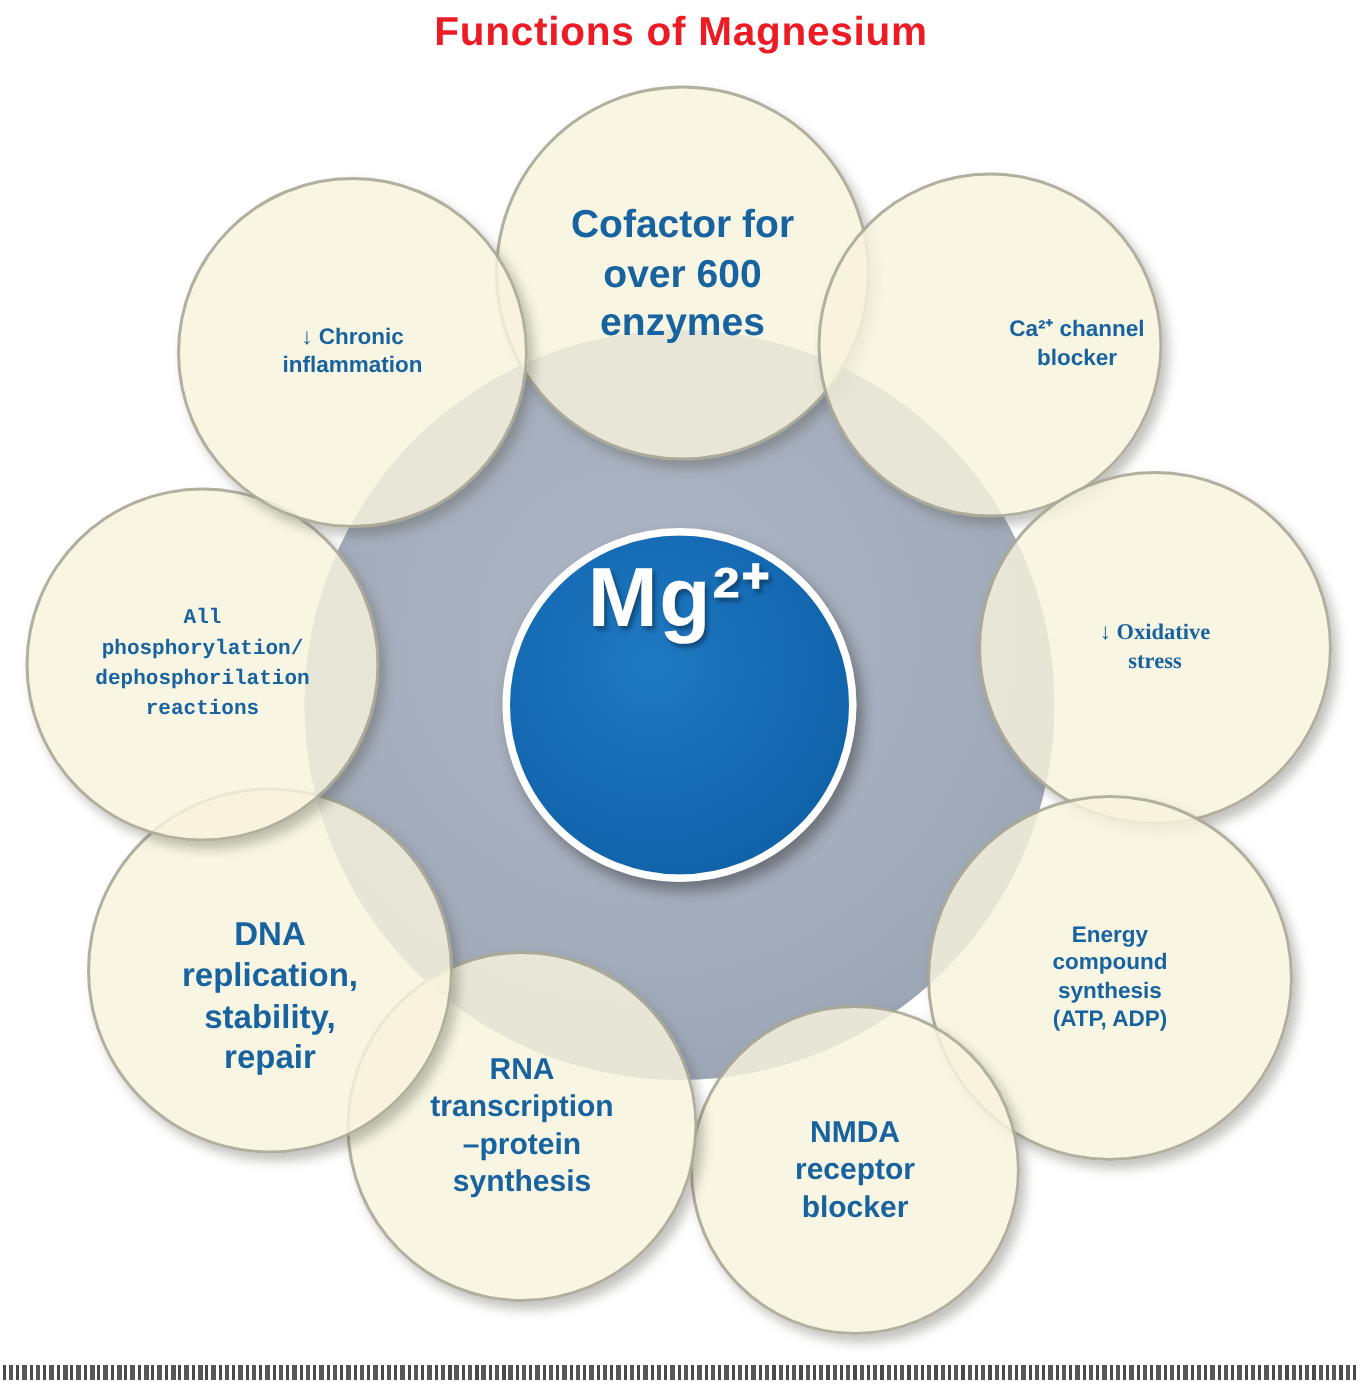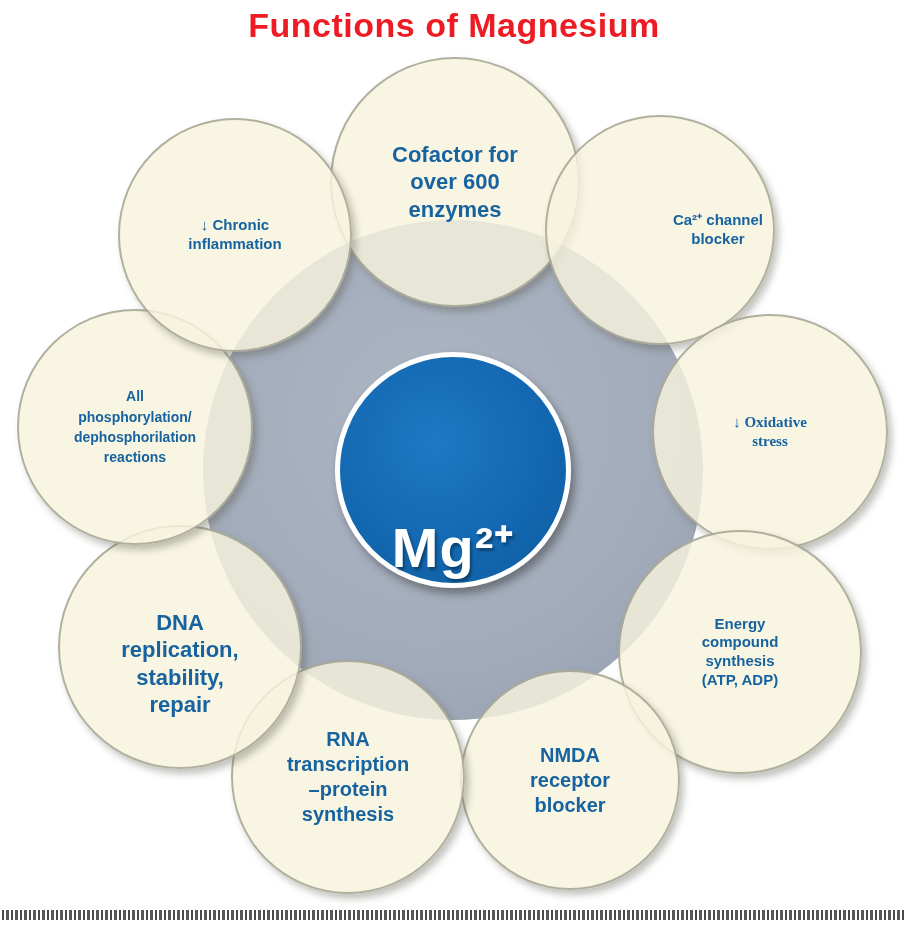--- a/index.html
+++ b/index.html
@@ -12,21 +12,21 @@
   }
   html,body{margin:0;padding:0;}
   body{
     width:908px;height:925px;position:relative;overflow:hidden;
     background:#ffffff;
     font-family:"Liberation Sans", sans-serif;
   }
   .diagram-title{
     position:absolute;top:6px;left:0;width:100%;
     text-align:center;
-    font-size:34px;font-weight:bold;color:var(--title);
+    font-size:27px;font-weight:bold;color:var(--title);
     letter-spacing:0.5px;
   }
   .ring{
     position:absolute;left:203px;top:220px;width:500px;height:500px;
     border-radius:50%;
     background:radial-gradient(circle at 45% 40%, #adb5c3 0%, var(--ring-fill) 60%, #939cac 100%);
     z-index:1;
   }
   .circle{
     position:absolute;border-radius:50%;
@@ -40,40 +40,40 @@
   }
   .circle .label{
     white-space:pre-line;
     color:var(--node-text);
     font-weight:bold;
     font-size:15px;
     line-height:1.25;
     padding:0 10px;
   }
   .node-cofactor{left:330px;top:57px;width:250px;height:250px;}
-  .node-cofactor .label{font-size:22px;}
+  .node-cofactor .label{font-size:26px;}
   .node-ca{left:545px;top:115px;width:230px;height:230px;justify-content:flex-end;}
   .node-oxidative{left:652px;top:314px;width:236px;height:236px;font-family:Liberation Serif, serif;}
   .node-energy{left:618px;top:530px;width:244px;height:244px;}
   .node-nmda{left:460px;top:670px;width:220px;height:220px;}
   .node-nmda .label{font-size:20px;}
-  .node-rna{left:231px;top:660px;width:234px;height:234px;}
+  .node-rna{left:231px;top:634px;width:234px;height:234px;}
   .node-rna .label{font-size:20px;}
   .node-dna{left:58px;top:525px;width:244px;height:244px;}
   .node-dna .label{font-size:22px;margin-top:33px;}
-  .node-phospho{left:17px;top:309px;width:236px;height:236px;}
+  .node-phospho{left:17px;top:325px;width:236px;height:236px;font-family:Liberation Mono, monospace;}
   .node-phospho .label{font-size:14px;line-height:1.45;}
   .node-chronic{left:118px;top:118px;width:234px;height:234px;}
   .center-circle{
     position:absolute;left:335px;top:352px;width:236px;height:236px;
     border-radius:50%;
     background:radial-gradient(circle at 42% 38%, #1f79c2 0%, var(--center-fill) 55%, #0f5c9e 100%);
     border:5px solid #ffffff;
     box-shadow:4px 6px 9px rgba(40,40,40,0.45);
-    display:flex;align-items:flex-end;justify-content:center;
+    display:flex;align-items:flex-start;justify-content:center;
     z-index:3;
     box-sizing:border-box;
   }
   .center-label{
     color:#ffffff;font-weight:bold;font-size:56px;
     text-shadow:2px 3px 3px rgba(0,0,0,0.35);
     letter-spacing:1px;
   }
   .caption-strip{
     position:absolute;left:2px;right:2px;bottom:5px;height:10px;

